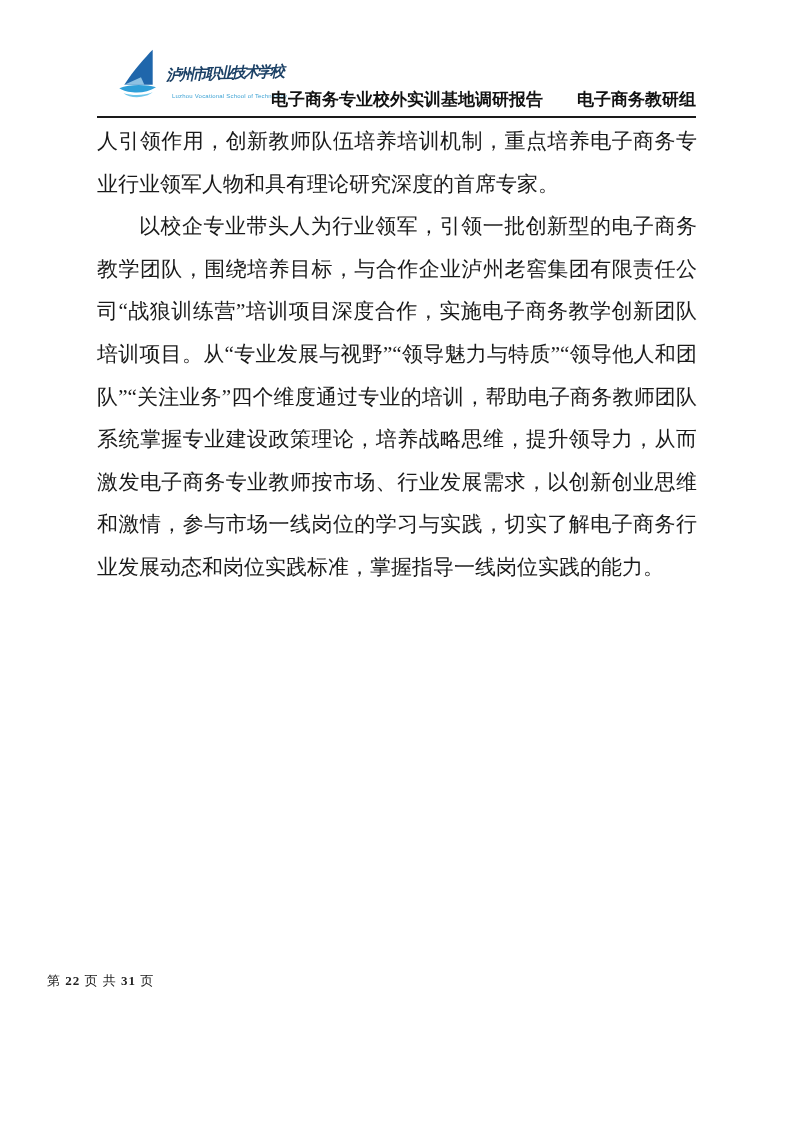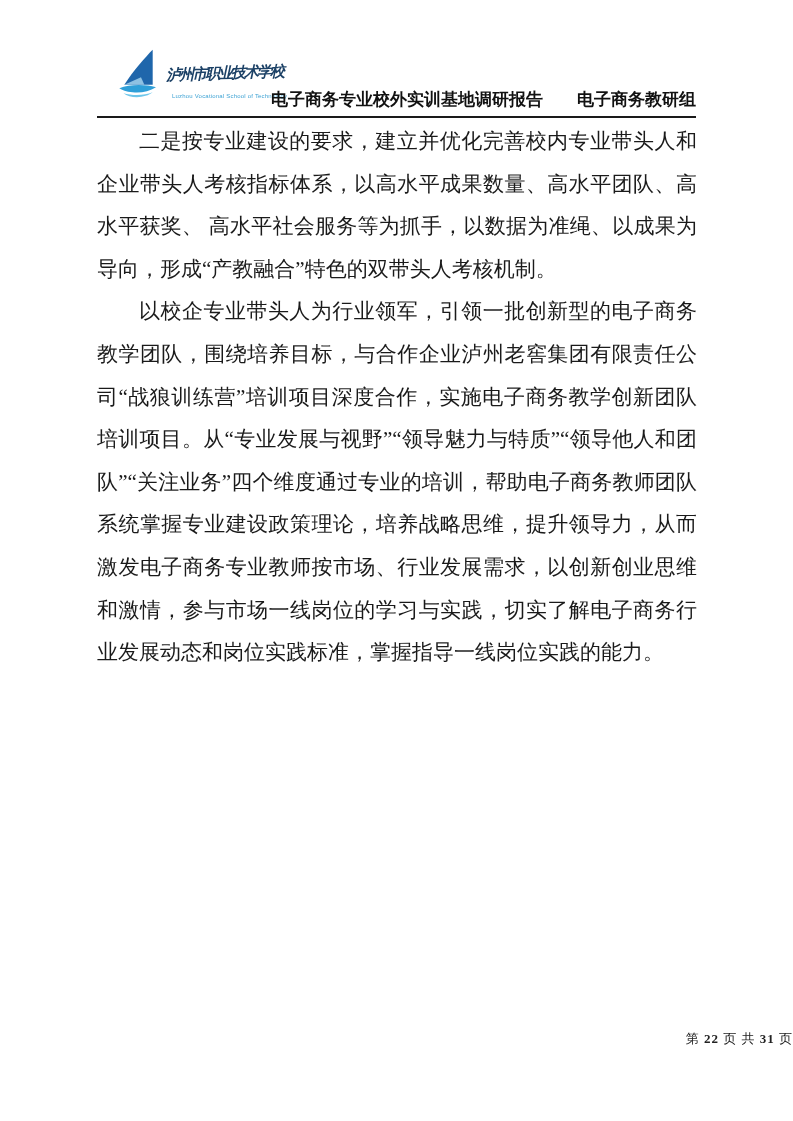--- a/index.html
+++ b/index.html
@@ -94,22 +94,22 @@
   }
   .doc-body p.indent {
     text-indent: 2em;
   }
 
   
   .page-footer {
     position: absolute;
     left: 0;
     right: 0;
-    top: 1030px;
-    text-align: right;
+    top: 972px;
+    text-align: left;
     font-size: 13px;
     color: #222222;
     letter-spacing: 1px;
     padding-left: 47px;
   }
   .page-footer .num {
     font-weight: bold;
     font-family: "Liberation Serif", serif;
   }
 </style>
@@ -132,21 +132,21 @@
     </div>
 
     <div class="header-title">
       <span>电子商务专业校外实训基地调研报告</span><span class="gap"></span><span>电子商务教研组</span>
     </div>
 
     <div class="header-rule"></div>
   </div>
 
   <div class="doc-body">
-    <p class="indent">二是按专业建设的要求，建立并优化完善校内专业带头人和企业带头人考核指标体系，以高水平成果数量、高水平团队、高水平获奖、 高水平社会服务等为抓手，以数据为准绳、以成果为导向，形成“产教融合”特色的双带头人考核机制。</p>
+    <p>人引领作用，创新教师队伍培养培训机制，重点培养电子商务专业行业领军人物和具有理论研究深度的首席专家。</p>
     <p class="indent">以校企专业带头人为行业领军，引领一批创新型的电子商务教学团队，围绕培养目标，与合作企业泸州老窖集团有限责任公司“战狼训练营”培训项目深度合作，实施电子商务教学创新团队培训项目。从“专业发展与视野”“领导魅力与特质”“领导他人和团队”“关注业务”四个维度通过专业的培训，帮助电子商务教师团队系统掌握专业建设政策理论，培养战略思维，提升领导力，从而激发电子商务专业教师按市场、行业发展需求，以创新创业思维和激情，参与市场一线岗位的学习与实践，切实了解电子商务行业发展动态和岗位实践标准，掌握指导一线岗位实践的能力。</p>
   </div>
 
   <div class="page-footer">
     <span>第</span>
     <span class="num">22</span>
     <span>页 共</span>
     <span class="num">31</span>
     <span>页</span>
   </div>

